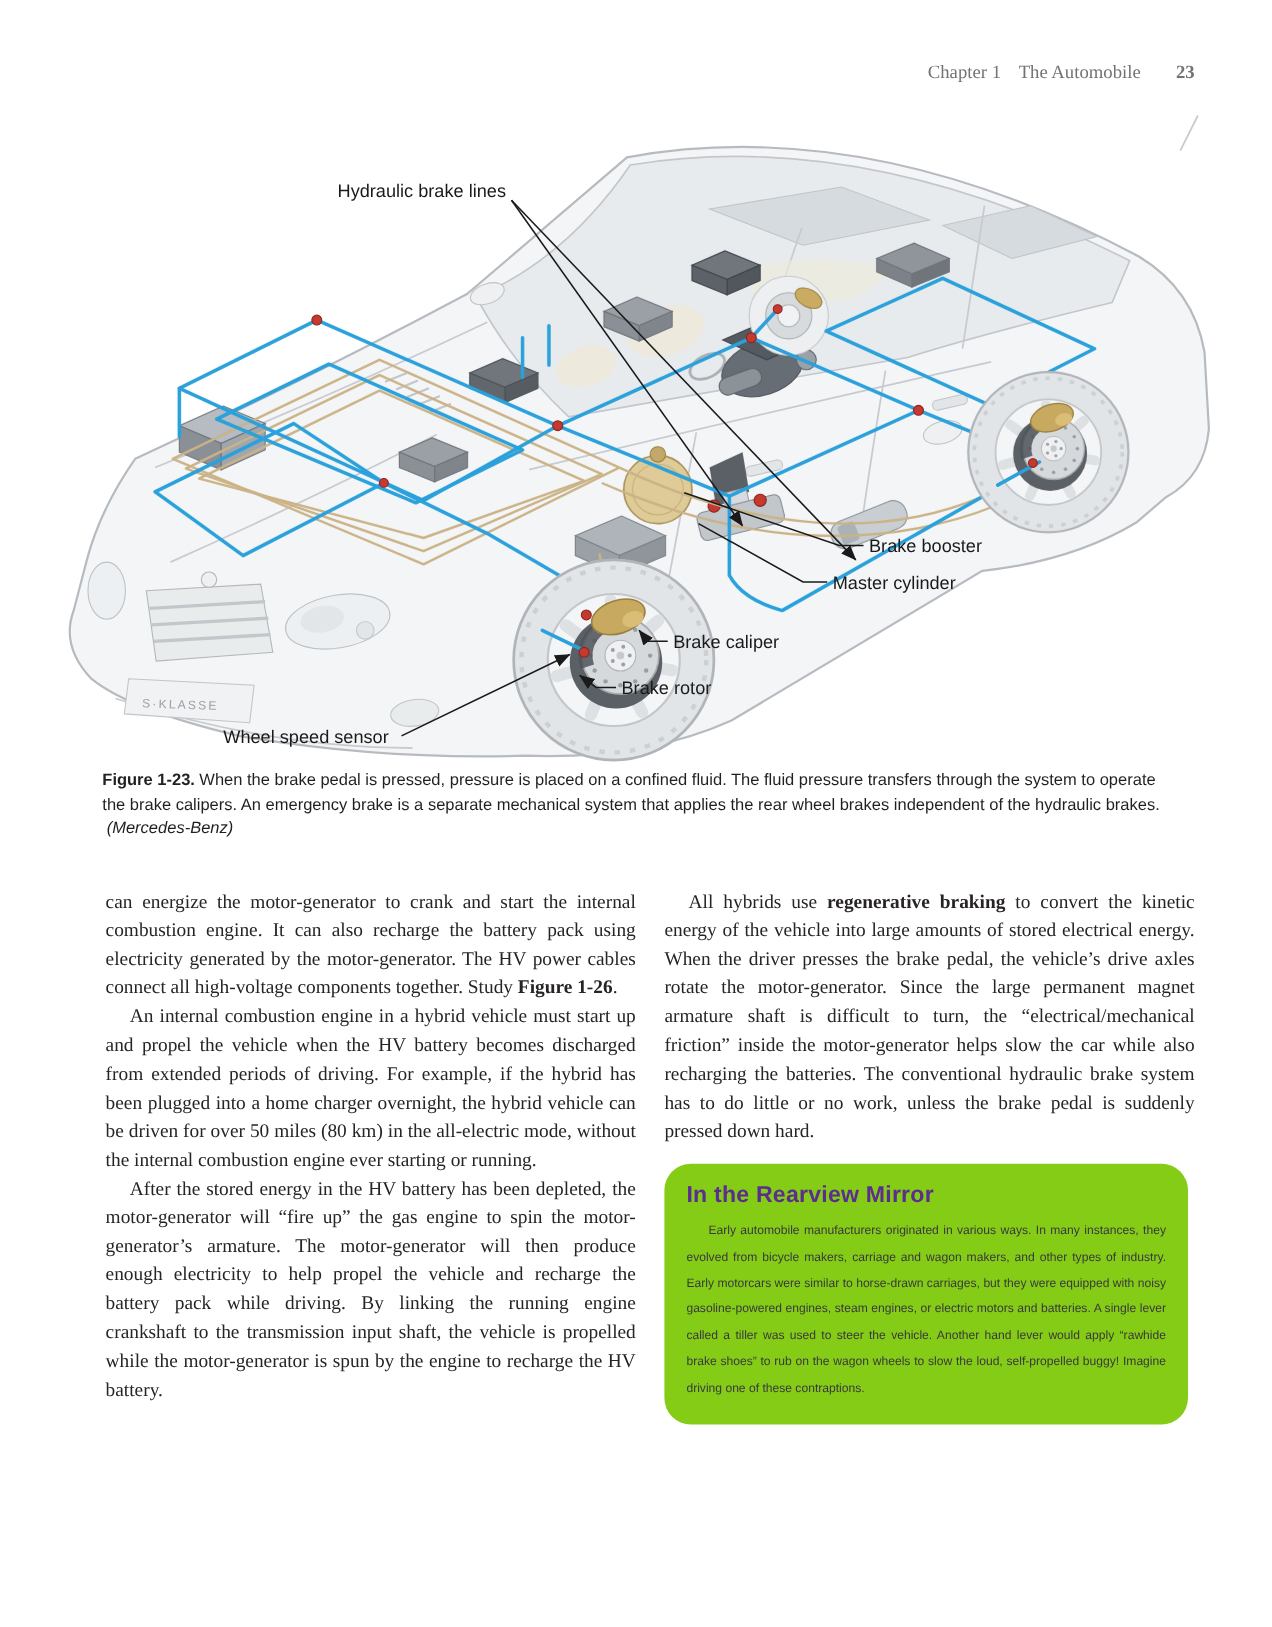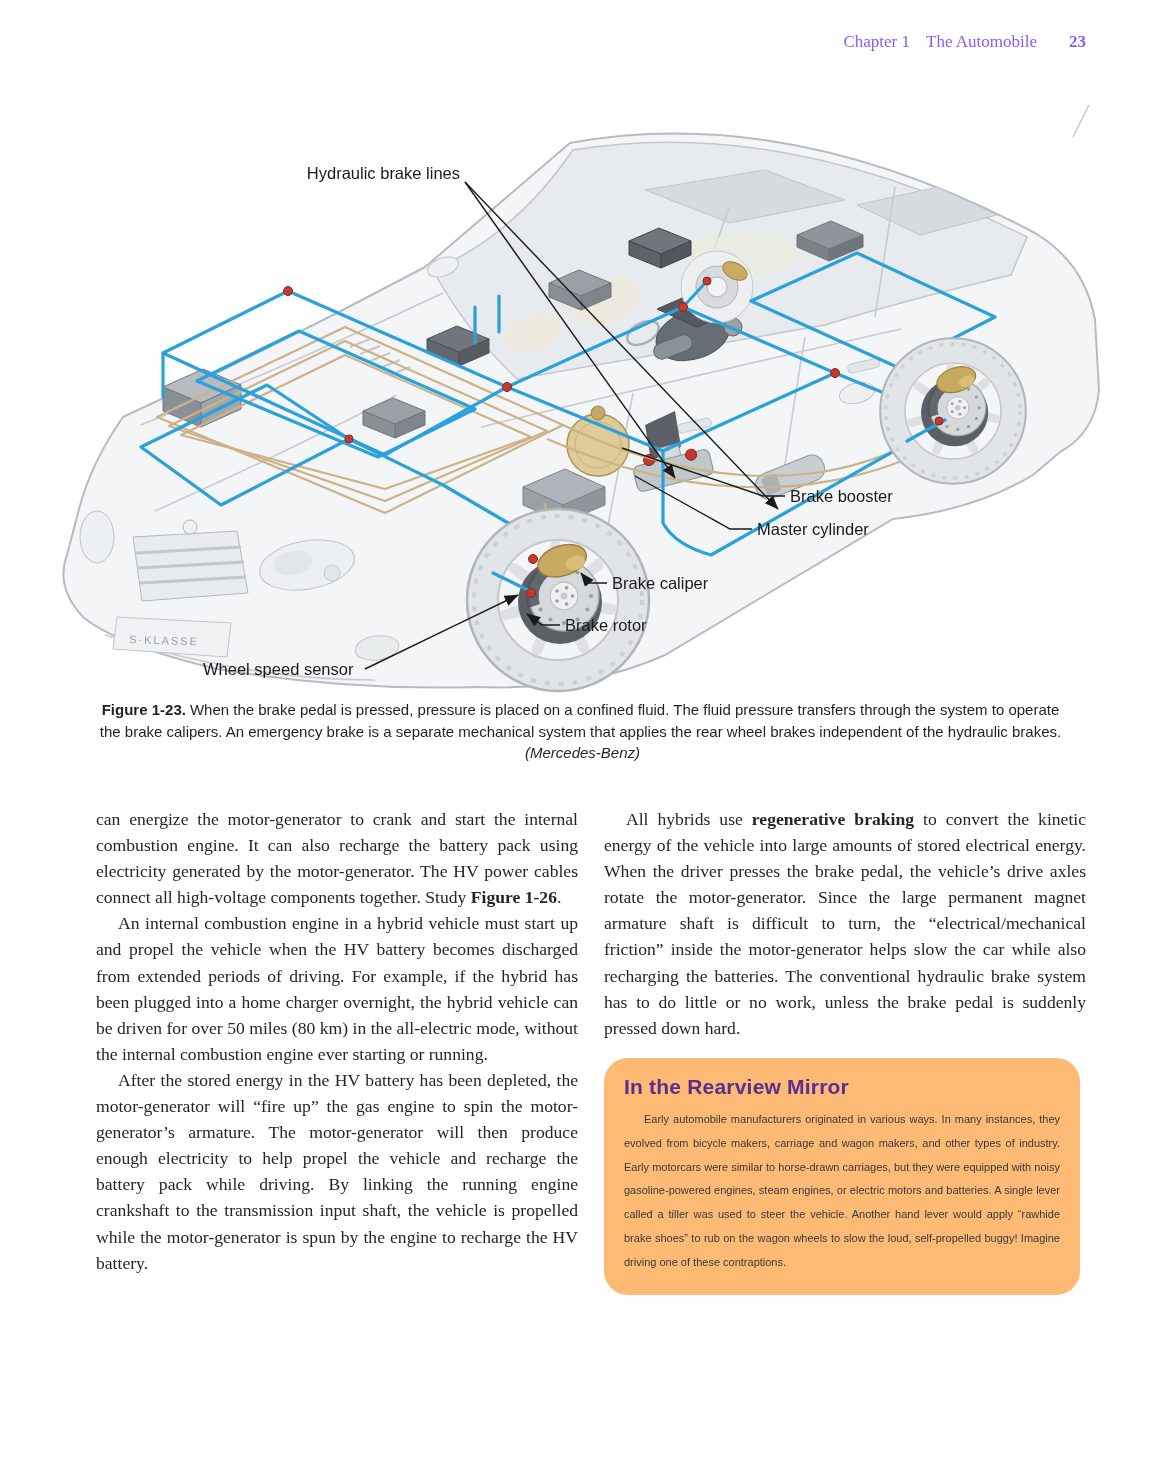--- a/index.html
+++ b/index.html
@@ -1,40 +1,40 @@
 <!DOCTYPE html>
 <html lang="en"><head>
 <meta charset="utf-8">
 <style>
   html,body{margin:0;padding:0}
   body{width:1156px;height:1479px;position:relative;background:#ffffff;
        font-family:"Liberation Serif",serif;color:#282425;overflow:hidden}
 
-  .header{position:absolute;top:32px;left:0;width:1086px;text-align:right;
-          font-size:17px;color:#8b5cf6;white-space:nowrap}
+  .header{position:absolute;top:56px;left:0;width:1086px;text-align:right;
+          font-size:17px;color:#737373;white-space:nowrap}
   .header .chapter{margin-right:16px}
   .header .pagenum{font-weight:bold;margin-left:32px}
 
   .figure{position:absolute;left:45px;top:95px;width:1060px;height:600px}
 
   .caption{position:absolute;left:93px;top:699px;width:975px;margin:0;
            font-family:"Liberation Sans",sans-serif;font-size:15px;
-           line-height:21.5px;color:#231f20;text-align:center}
+           line-height:21.5px;color:#231f20;text-align:left}
   .caption b{margin-right:4px}
   .caption .credit{font-style:italic;margin-left:4px}
 
   .col{position:absolute;top:806px;width:482px;font-size:17.6px;
        line-height:26.1px;text-align:justify;hyphens:auto}
   .col--left{left:96px}
   .col--right{left:604px}
   .col p{margin:0;text-indent:22px}
   .col p.cont{text-indent:0}
   .term{font-weight:bold;}
 
-  .mirror-box{margin-top:17px;background:#fdba74;border-radius:24px;
+  .mirror-box{margin-top:17px;background:#84cc16;border-radius:24px;
               padding:12px 20px 20px;width:476px;box-sizing:border-box}
   .mirror-box h3{font-family:"Liberation Sans",sans-serif;font-size:21px;
                  color:#5b2d8e;margin:4px 0 8px;font-weight:bold;letter-spacing:.2px}
   .mirror-box p{font-family:"Liberation Sans",sans-serif;font-size:11px;
                 line-height:23.8px;color:#3a383d;text-indent:20px;margin:0;
                 text-align:justify}
 
   .fig-label{font-family:"Liberation Sans",sans-serif;font-size:16.5px;fill:#1a1a1a}
   .leader{stroke:#1a1a1a;stroke-width:1.4;fill:none}
   .plate-txt{font-family:"Liberation Sans",sans-serif;font-size:11px;

